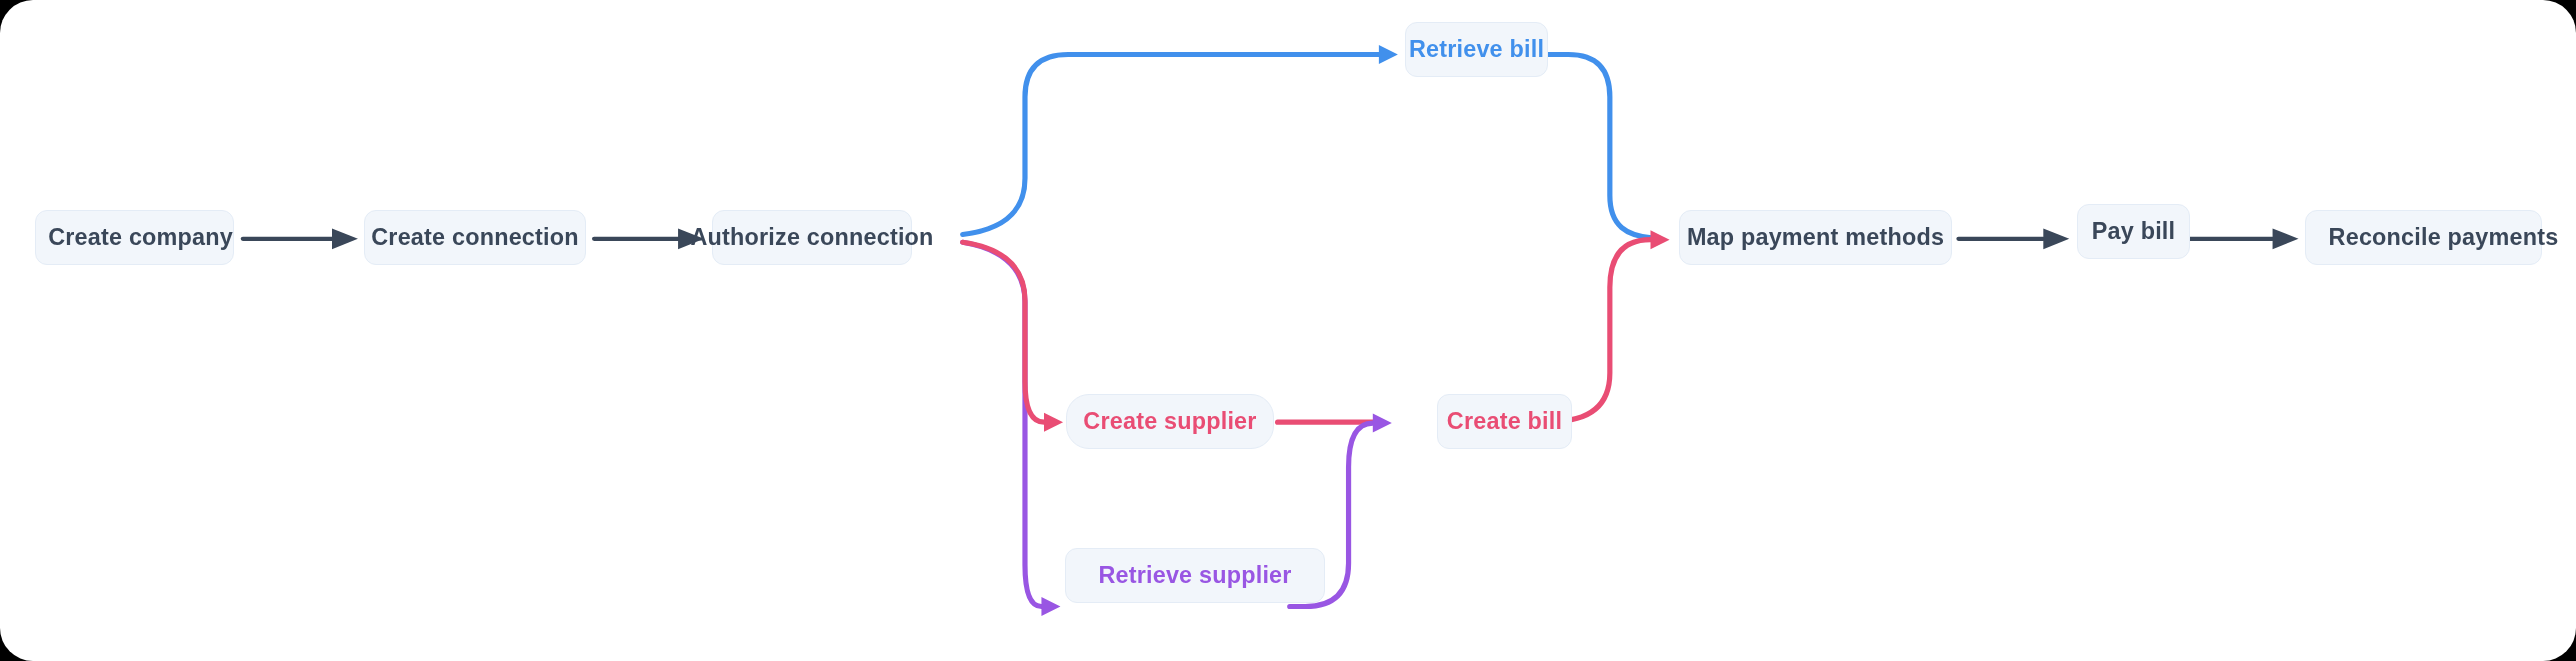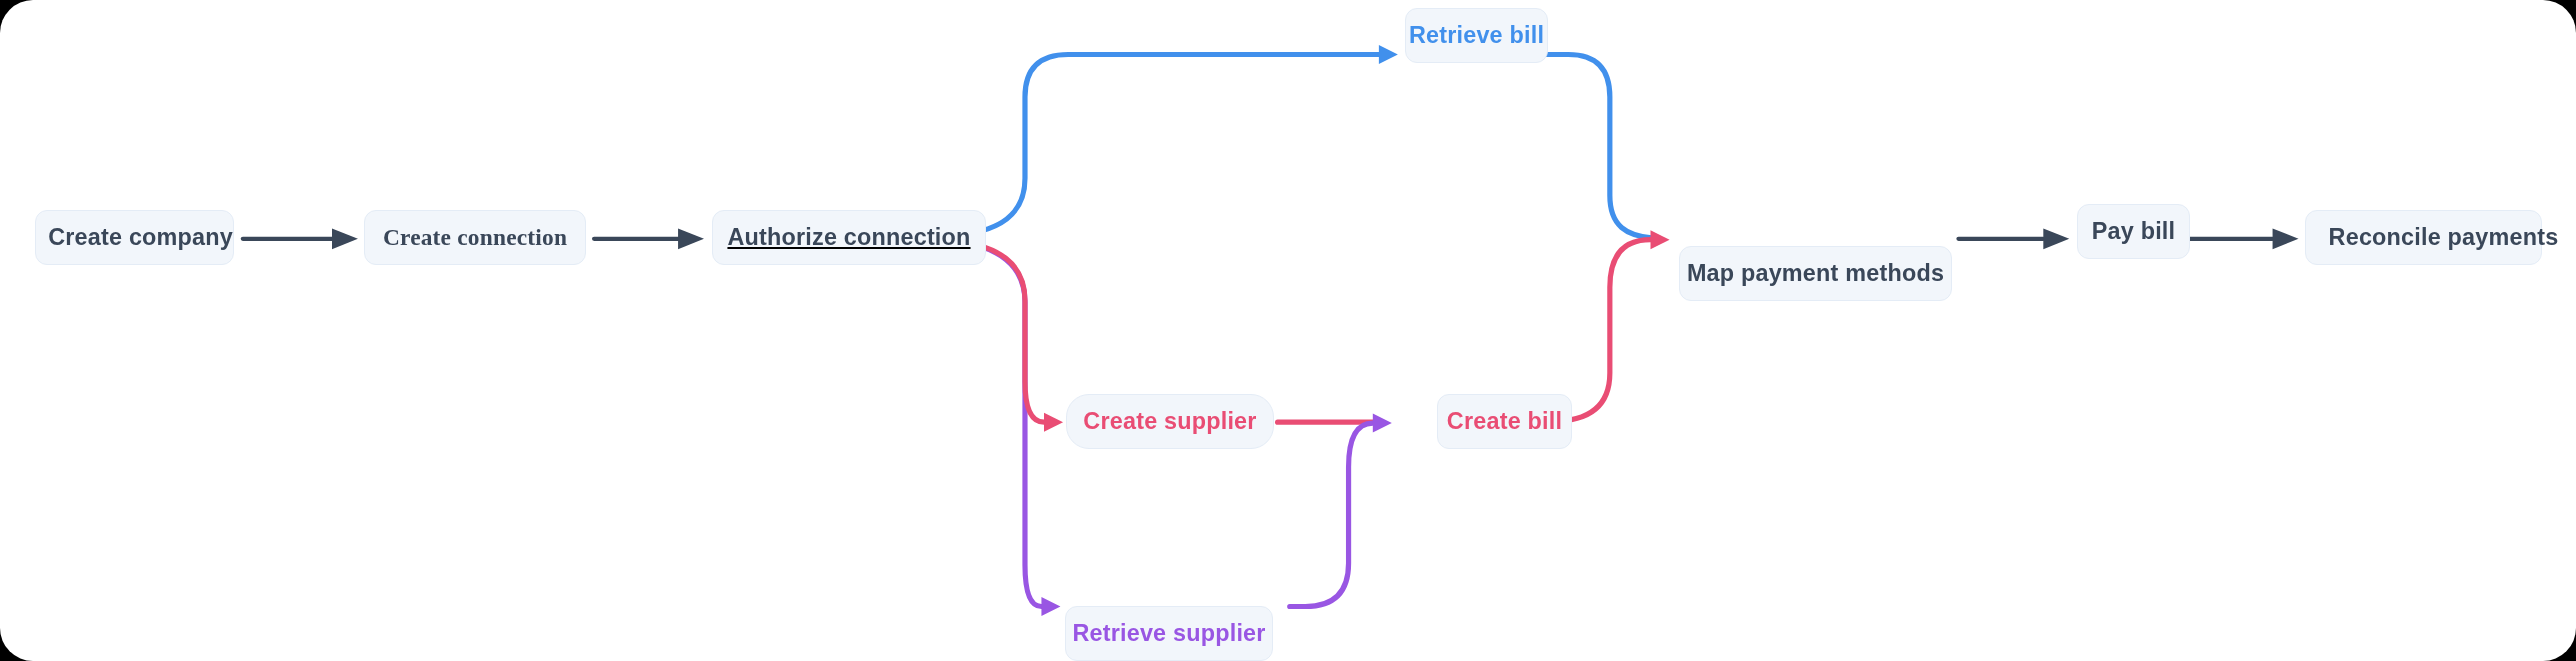--- a/index.html
+++ b/index.html
@@ -68,39 +68,39 @@
       <path d="M 813 276 L 783 264 L 783 288 Z" fill="#3A4759" stroke="none"></path>
       <path d="M 2263 276 L 2361 276" fill="none" stroke="#3A4759" stroke-width="5" stroke-linecap="round"></path>
       <path d="M 2391 276 L 2361 264 L 2361 288 Z" fill="#3A4759" stroke="none"></path>
       <path d="M 2525 276 L 2626 276" fill="none" stroke="#3A4759" stroke-width="5" stroke-linecap="round"></path>
       <path d="M 2656 276 L 2626 264 L 2626 288 Z" fill="#3A4759" stroke="none"></path>
     </svg>
   <div id="node-layer">
       <div class="node" style="left: 35px; top: 210px; width: 199px; height: 55px; justify-content: flex-end;">
     <span class="node-label c-dark">Create company</span>
   </div>
-      <div class="node" style="left: 364px; top: 210px; width: 222px; height: 55px; font-family: Liberation Serif, serif;">
+      <div class="node" style="left: 364px; top: 210px; width: 222px; height: 55px;">
     <span class="node-label c-dark">Create connection</span>
   </div>
-      <div class="node" style="left: 712px; top: 210px; width: 274px; height: 55px; text-decoration: underline;">
+      <div class="node" style="left: 712px; top: 210px; width: 200px; height: 55px;">
     <span class="node-label c-dark">Authorize connection</span>
   </div>
-      <div class="node" style="left: 1405px; top: 8px; width: 143px; height: 55px;">
+      <div class="node" style="left: 1405px; top: 22px; width: 143px; height: 55px;">
     <span class="node-label c-blue">Retrieve bill</span>
   </div>
       <div class="node" style="left: 1066px; top: 394px; width: 208px; height: 55px; border-radius: 23px;">
     <span class="node-label c-pink">Create supplier</span>
   </div>
       <div class="node" style="left: 1399px; top: 394px; width: 135px; height: 55px; margin-left: 38px;">
     <span class="node-label c-pink">Create bill</span>
   </div>
-      <div class="node" style="left: 1065px; top: 606px; width: 208px; height: 55px;">
+      <div class="node" style="left: 1065px; top: 548px; width: 260px; height: 55px;">
     <span class="node-label c-purple">Retrieve supplier</span>
   </div>
-      <div class="node" style="left: 1679px; top: 210px; width: 273px; height: 55px; margin-top: 36px;">
+      <div class="node" style="left: 1679px; top: 210px; width: 273px; height: 55px;">
     <span class="node-label c-dark">Map payment methods</span>
   </div>
       <div class="node" style="left: 2077px; top: 204px; width: 113px; height: 55px;">
     <span class="node-label c-dark">Pay bill</span>
   </div>
       <div class="node" style="left: 2305px; top: 210px; width: 237px; height: 55px; padding-left: 40px;">
     <span class="node-label c-dark">Reconcile payments</span>
   </div>
     </div>
 </div>

